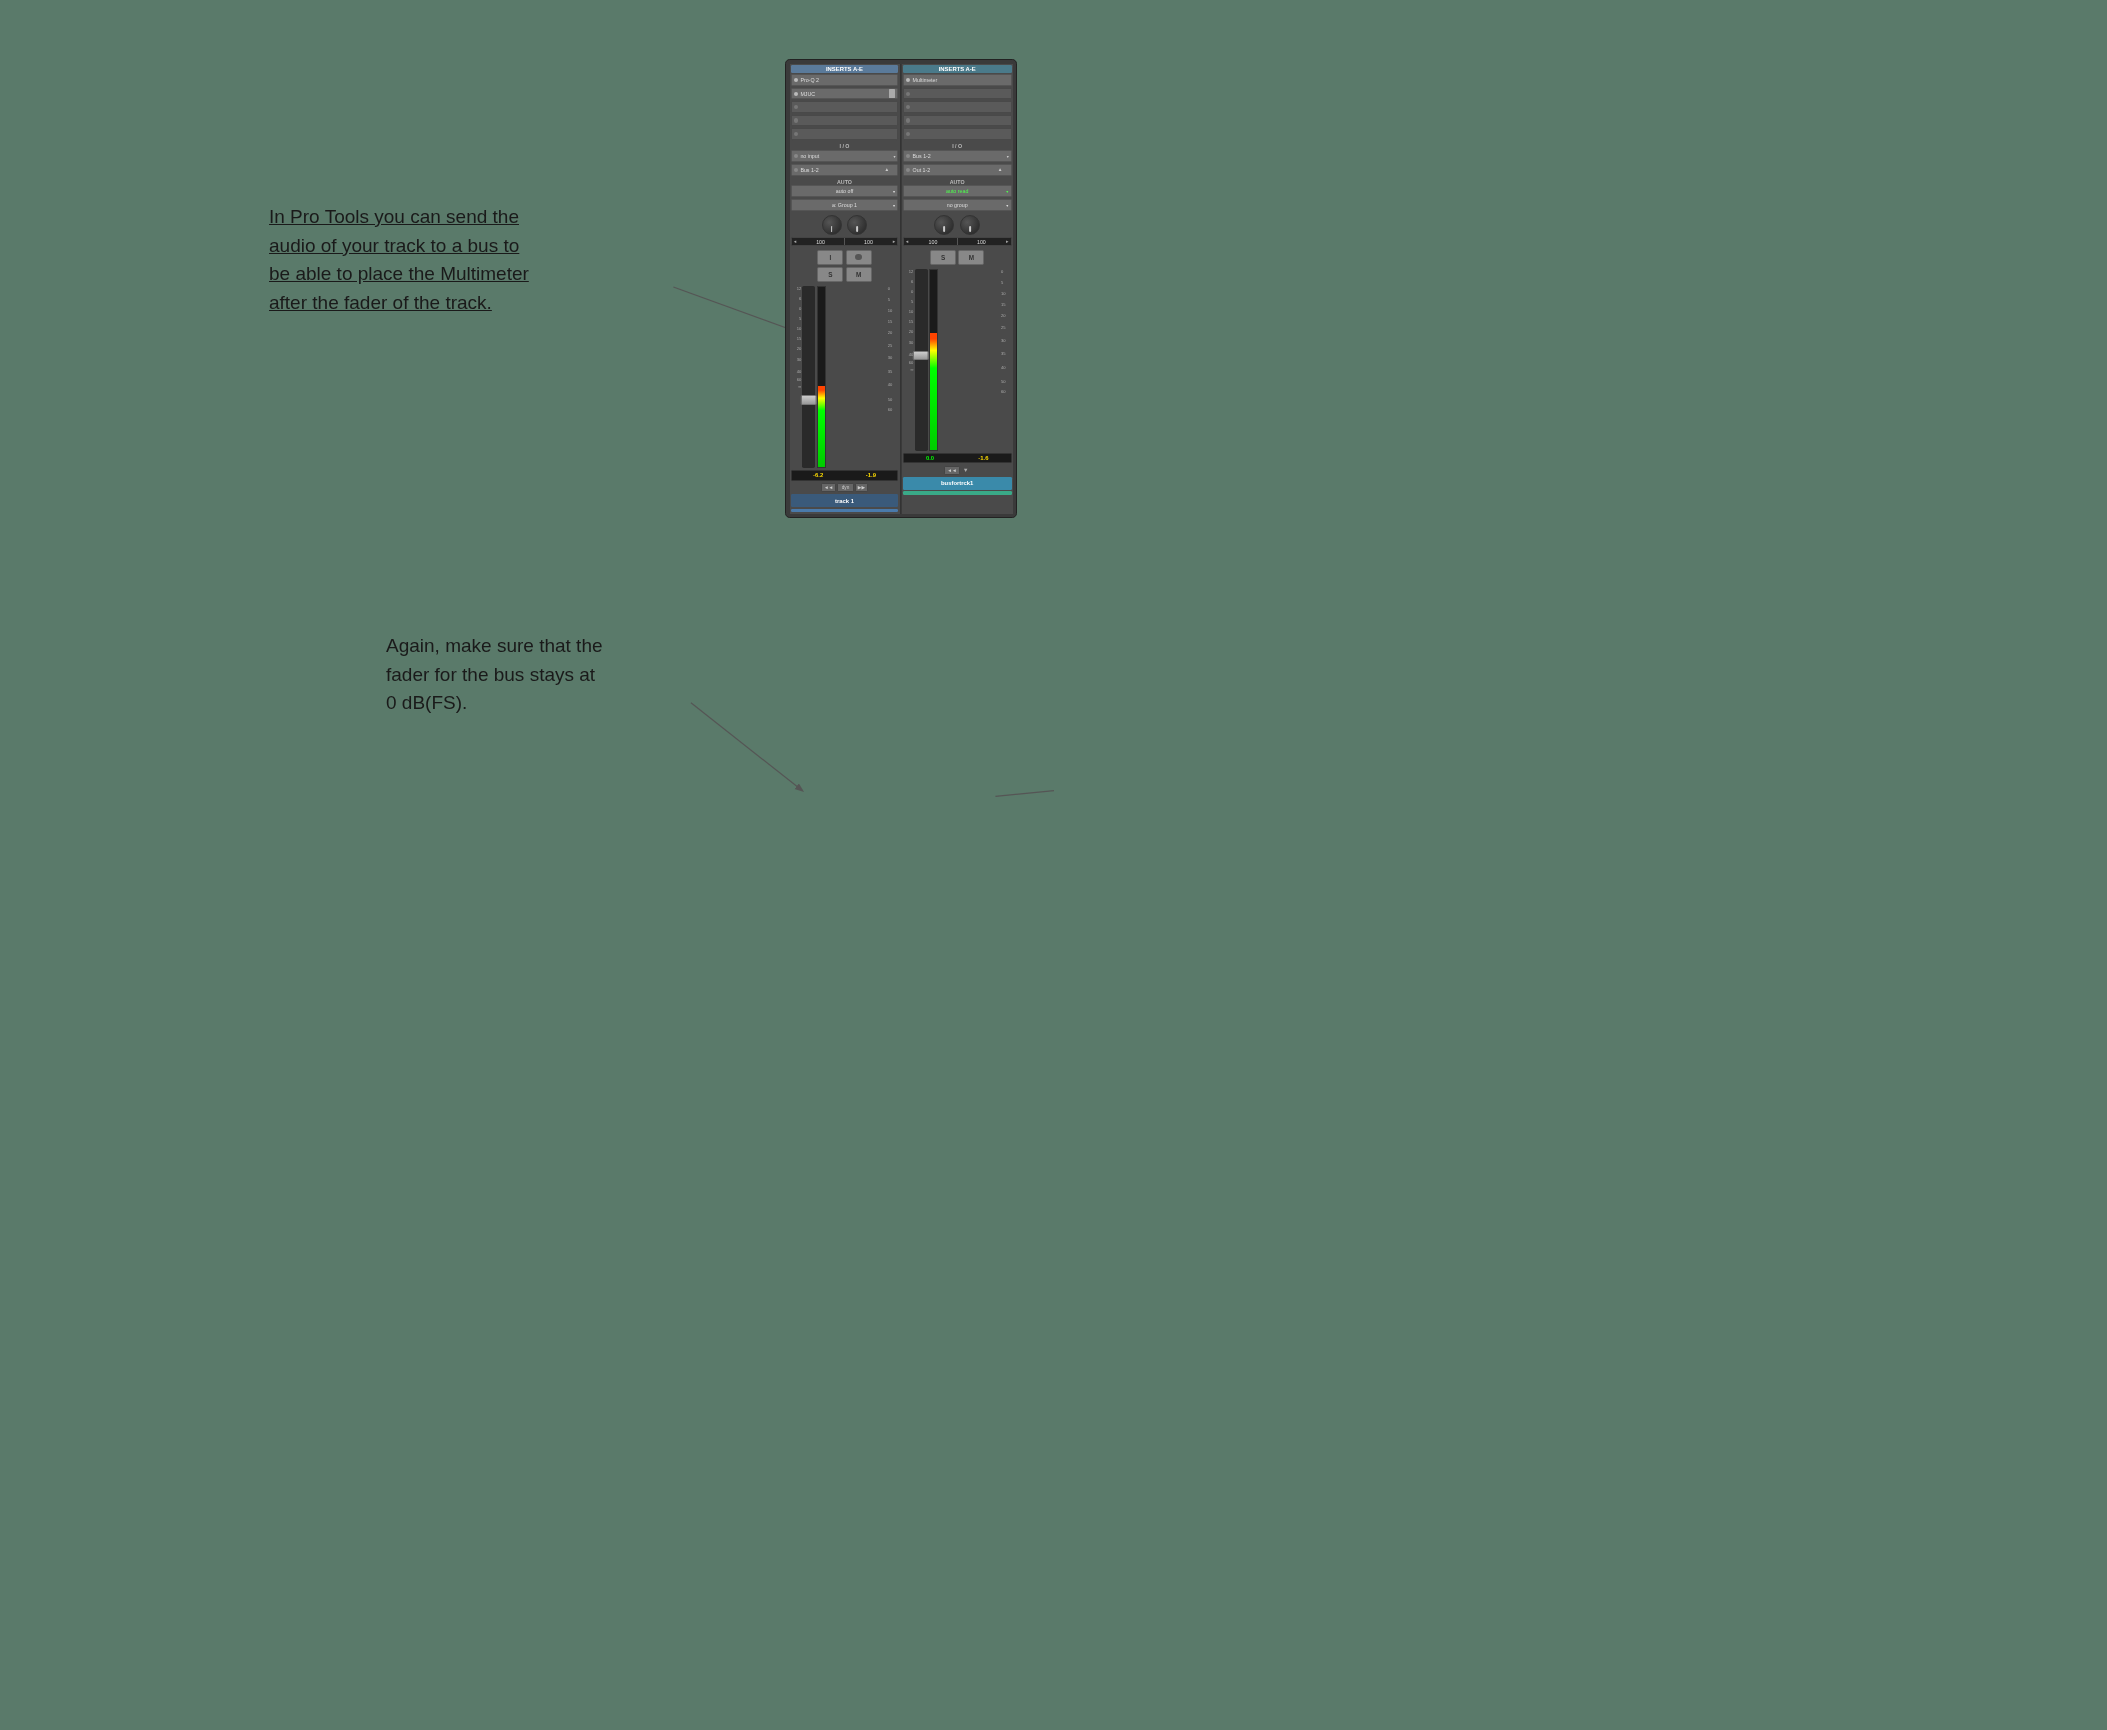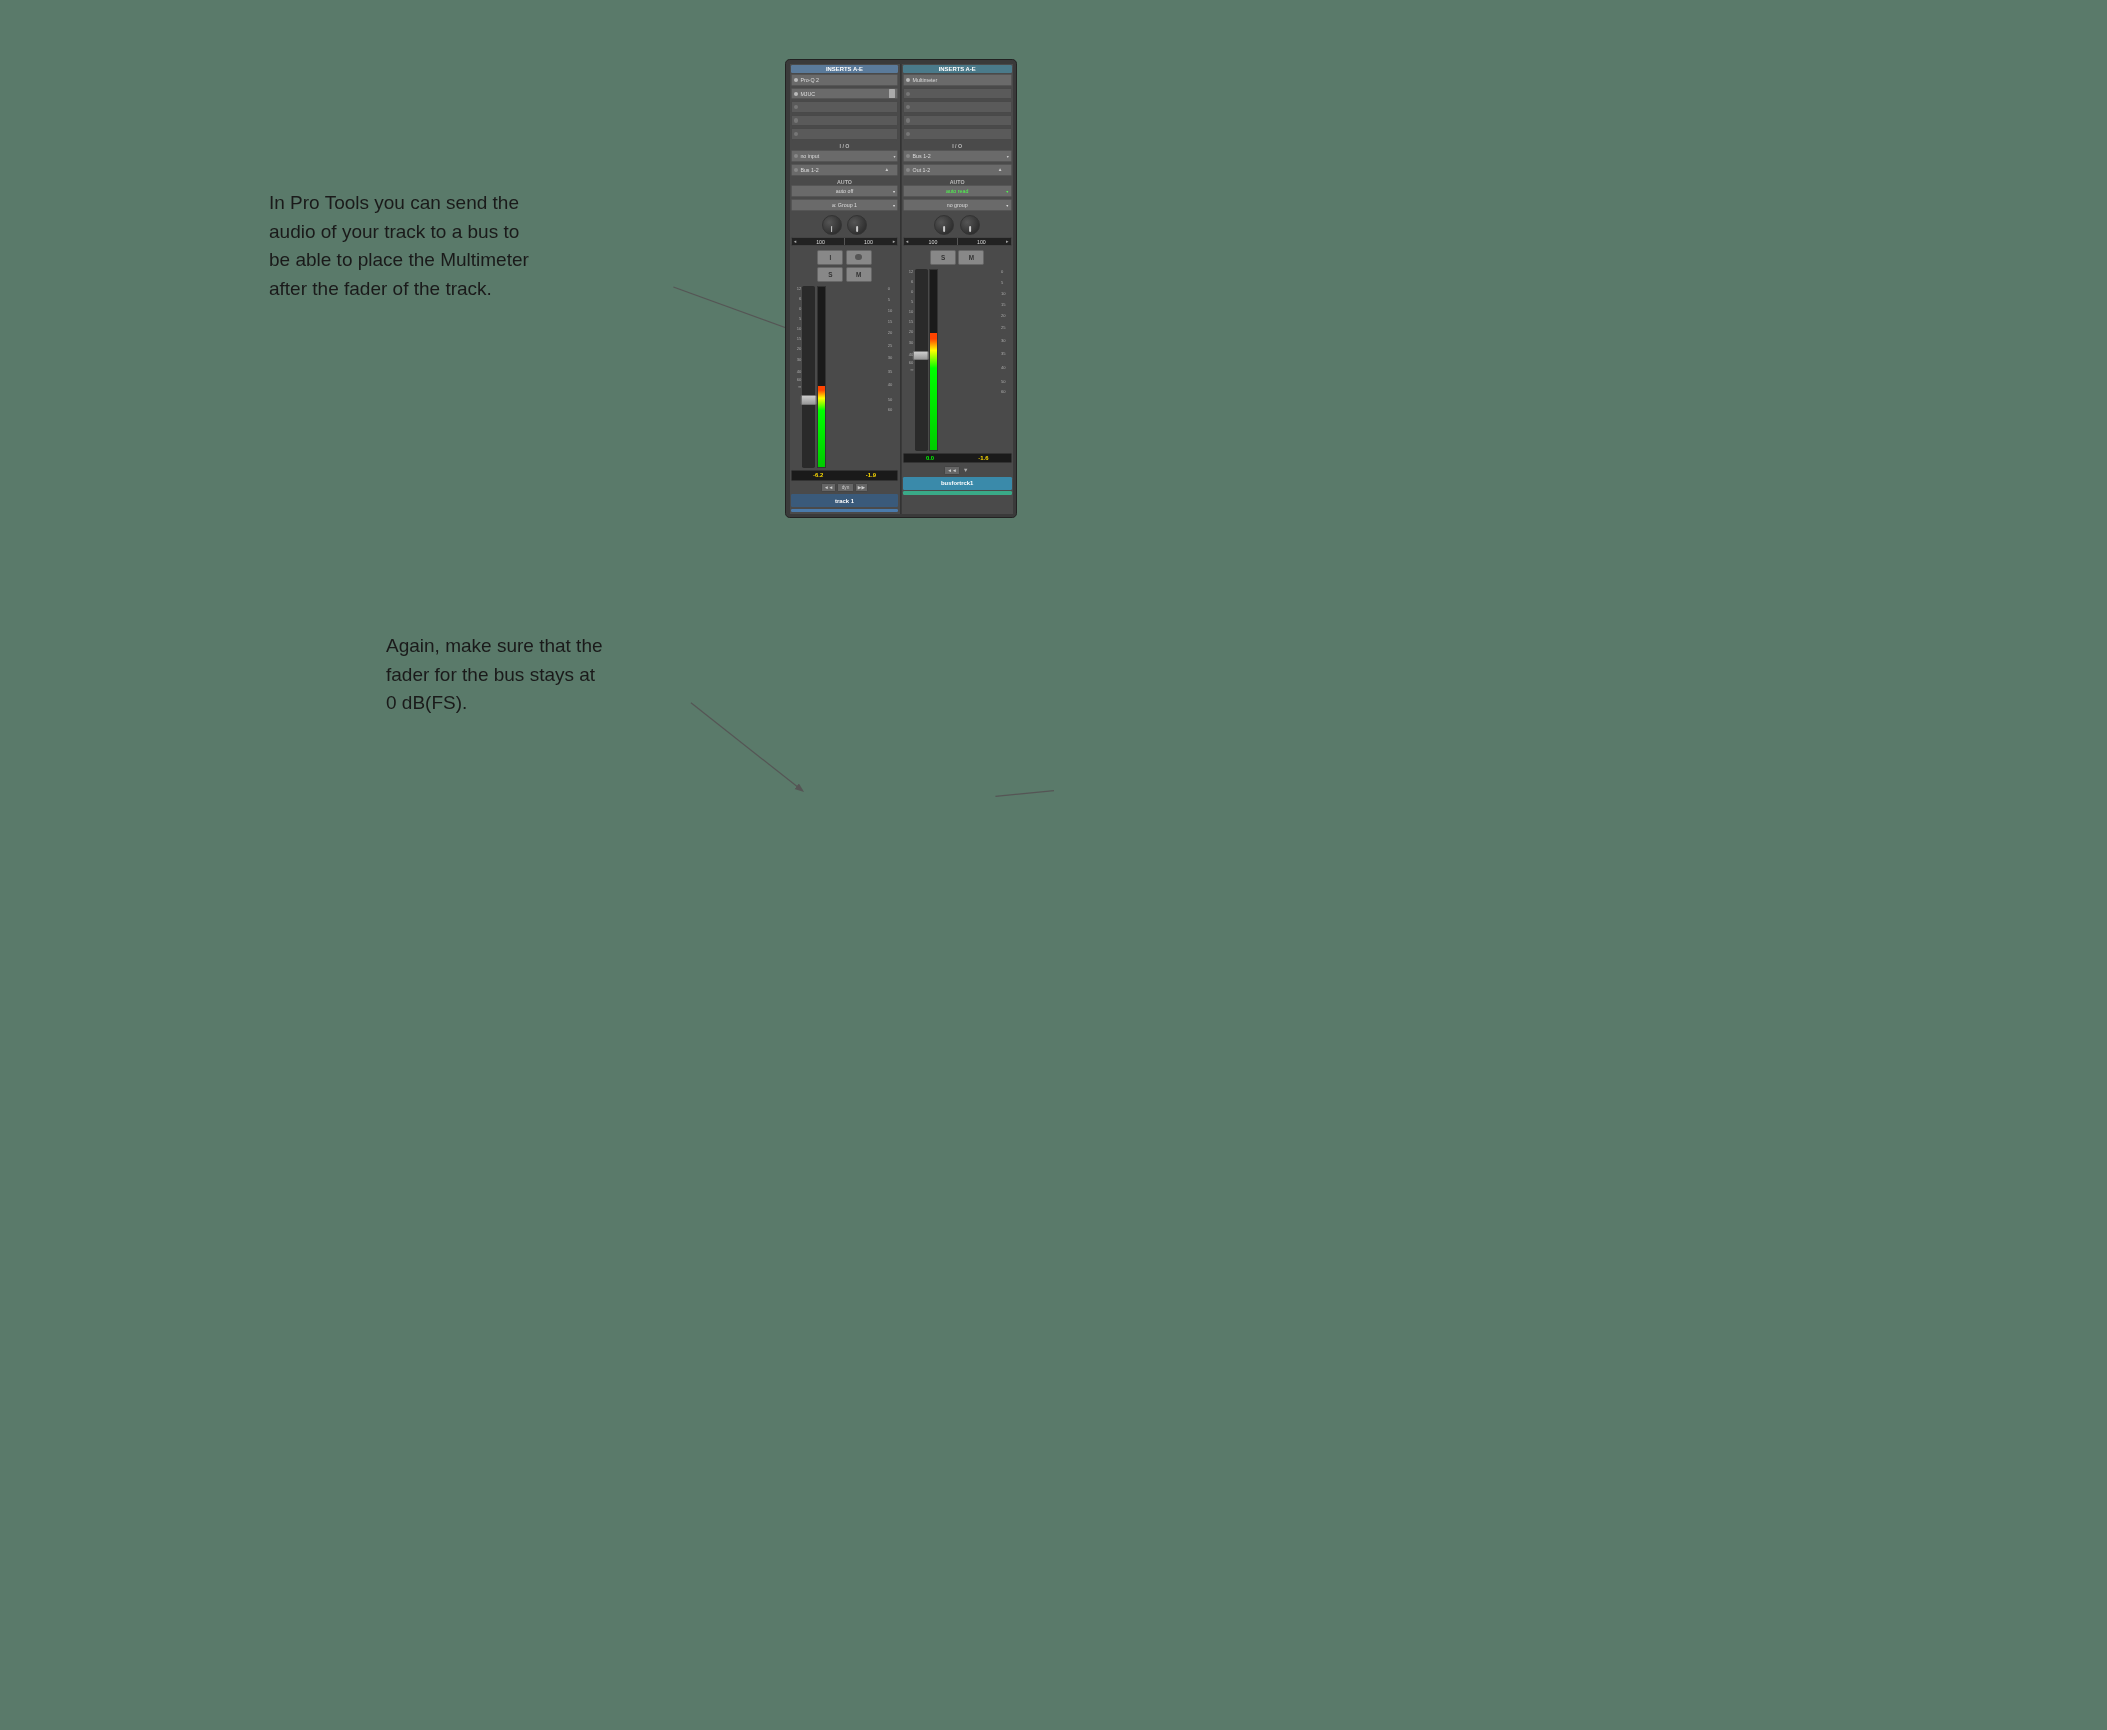--- a/index.html
+++ b/index.html
@@ -42,21 +42,21 @@
   <defs>
     <marker id="arrowhead" markerWidth="8" markerHeight="8" refX="6" refY="3" orient="auto">
       <polygon points="0 0, 8 3, 0 6" fill="#555"></polygon>
     </marker>
     <marker id="arrowhead2" markerWidth="8" markerHeight="8" refX="6" refY="3" orient="auto">
       <polygon points="0 0, 8 3, 0 6" fill="#555"></polygon>
     </marker>
   </defs>
 </svg>
 
-<div class="annotation-text" style="left: 269px; top: 189px;">
+<div class="annotation-text" style="left: 269px; top: 203px; text-decoration: underline;">
   <span style="white-space:pre-line;">In Pro Tools you can send the
 audio of your track to a bus to
 be able to place the Multimeter
 after the fader of the track.</span>
 </div>
 
 <div class="annotation-text" style="left: 386px; top: 632px;">
   <span style="white-space:pre-line;">Again, make sure that the
 fader for the bus stays at
 0 dB(FS).</span>

